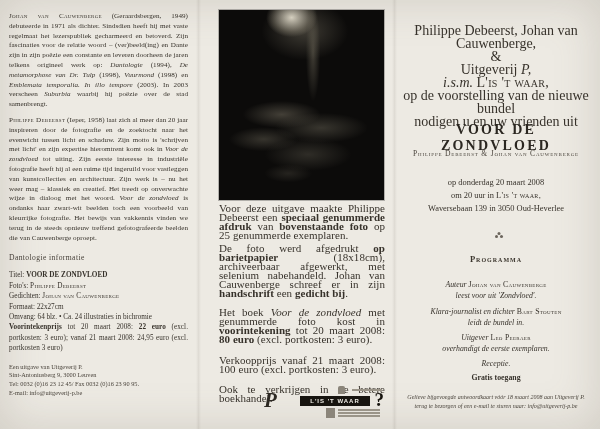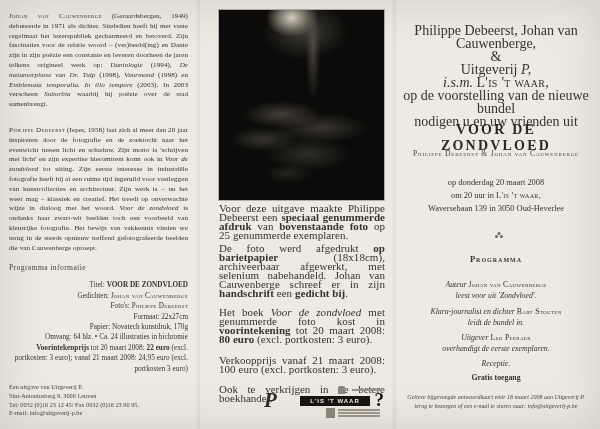--- a/index.html
+++ b/index.html
@@ -19,24 +19,24 @@
   .panel { position:absolute; top:0; height:429px; overflow:hidden; }
   .left  { left:0;   width:196px; padding:12px 8px 0 9px; }
   .mid   { left:196px; width:196px; }
   .right { left:392px; width:208px; text-align:center; }
 
   .just { font-size:7.1px; line-height:9.8px; text-align:justify; letter-spacing:.05px; }
   .sc   { font-variant:small-caps; letter-spacing:.3px; }
   .b    { font-weight:bold; }
   i     { font-style:italic; }
 
-  .left .bio1 { margin-bottom:16px; }
+  .left .bio1 { margin-bottom:6px; }
   .left .bio2 { margin-bottom:10px; }
   .prakt { font-size:7.6px; letter-spacing:.4px; color:#47413a; margin:4px 0 8px; }
-  .dline { font-size:7.2px; line-height:10.4px;text-align:right; }
+  .dline { font-size:7.2px; line-height:10.4px; }
   .colophon { margin-top:9px; font-size:6.3px; line-height:8.8px; color:#4a443c; }
 
   .photo { position:absolute; left:23px; top:10px; width:165px; height:190px;
     background:
       radial-gradient(ellipse 34px 26px at 44% 4%,  rgba(228,222,205,.92), rgba(150,143,125,.38) 55%, transparent 75%),
       radial-gradient(ellipse 62px 42px at 52% 11%, rgba(125,119,103,.45), transparent 70%),
       radial-gradient(ellipse 9px 62px at 57% 22%,  rgba(118,112,96,.5),  transparent 80%),
       radial-gradient(ellipse 52px 18px at 38% 55%, rgba(112,106,92,.55), transparent 75%),
       radial-gradient(ellipse 62px 20px at 62% 62%, rgba(100,96,83,.5),   transparent 75%),
       radial-gradient(ellipse 46px 16px at 27% 68%, rgba(106,101,87,.45), transparent 75%),
@@ -83,27 +83,26 @@
 </head>
 <body>
 
 <div class="vignette"></div>
 
 <div class="panel left">
   <p class="just bio1"><span class="sc">Johan van Cauwenberge</span><span> (Geraardsbergen, 1949) debuteerde in 1971 als dichter. Sindsdien heeft hij met vaste regelmaat het lezerspubliek gecharmeerd en betoverd. Zijn fascinaties voor de relatie woord – (ver)beeld(ing) en Dante zijn in zijn poëzie een constante en leveren doorheen de jaren telkens origineel werk op: </span><i>Dantologie</i><span> (1994), </span><i>De metamorphose van Dr. Tulp</i><span> (1998), </span><i>Vuurmond</i><span> (1998) en </span><i>Emblemata temporalia. In illo tempore</i><span> (2003). In 2003 verscheen </span><i>Suburbia</i><span> waarbij hij poëzie over de stad samenbrengt.</span></p>
 
   <p class="just bio2"><span class="sc">Philippe Debeerst</span><span> (Ieper, 1958) laat zich al meer dan 20 jaar inspireren door de fotografie en de zoektocht naar het evenwicht tussen licht en schaduw. Zijn motto is 'schrijven met licht' en zijn expertise hieromtrent komt ook in </span><i>Voor de zondvloed</i><span> tot uiting. Zijn eerste interesse in industriële fotografie heeft hij al een ruime tijd ingeruild voor vastleggen van kunstcollecties en architectuur. Zijn werk is – nu het weer mag – klassiek en creatief. Het treedt op onverwachte wijze in dialoog met het woord. </span><i>Voor de zondvloed</i><span> is ondanks haar zwart-wit beelden toch een voorbeeld van kleurrijke fotografie. Het bewijs van vakkennis vinden we terug in de steeds opnieuw treffend gefotografeerde beelden die van Cauwenberge oproept.</span></p>
 
-  <div class="prakt">Programma informatie</div>
+  <div class="prakt">Dantologie informatie</div>
 
   <div class="dline"><span>Titel: </span><span class="b">VOOR DE ZONDVLOED</span></div>
+  <div class="dline"><span>Foto's: </span><span class="sc">Philippe Debeerst</span></div>
   <div class="dline"><span>Gedichten: </span><span class="sc">Johan van Cauwenberge</span></div>
-  <div class="dline"><span>Foto's: </span><span class="sc">Philippe Debeerst</span></div>
   <div class="dline">Formaat: 22x27cm</div>
-  <div class="dline">Papier: Novatech kunstdruk, 170g</div>
   <div class="dline">Omvang: 64 blz. • Ca. 24 illustraties in bichromie</div>
   <div class="dline just"><span class="b">Voorintekenprijs</span><span> tot 20 maart 2008: </span><span class="b">22 euro</span><span> (excl. portkosten: 3 euro); vanaf 21 maart 2008: 24,95 euro (excl. portkosten 3 euro)</span></div>
 
   <div class="colophon">
     <div>Een uitgave van Uitgeverij P.</div>
     <div>Sint-Antoniusberg 9, 3000 Leuven</div>
     <div>Tel: 0032 (0)16 23 12 45/ Fax 0032 (0)16 23 90 95.</div>
     <div>E-mail: info@uitgeverij-p.be</div>
   </div>
 </div>

